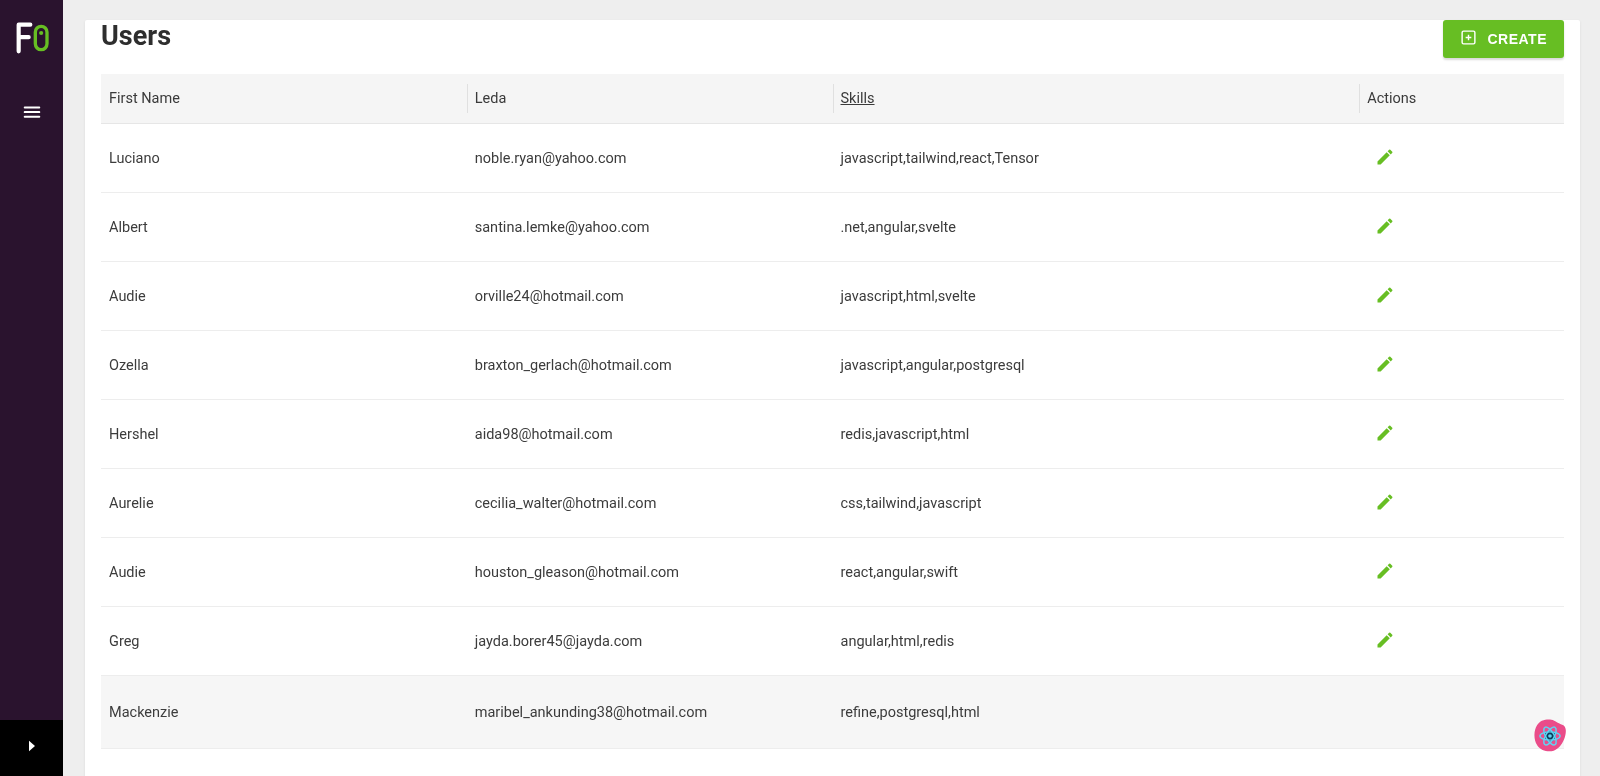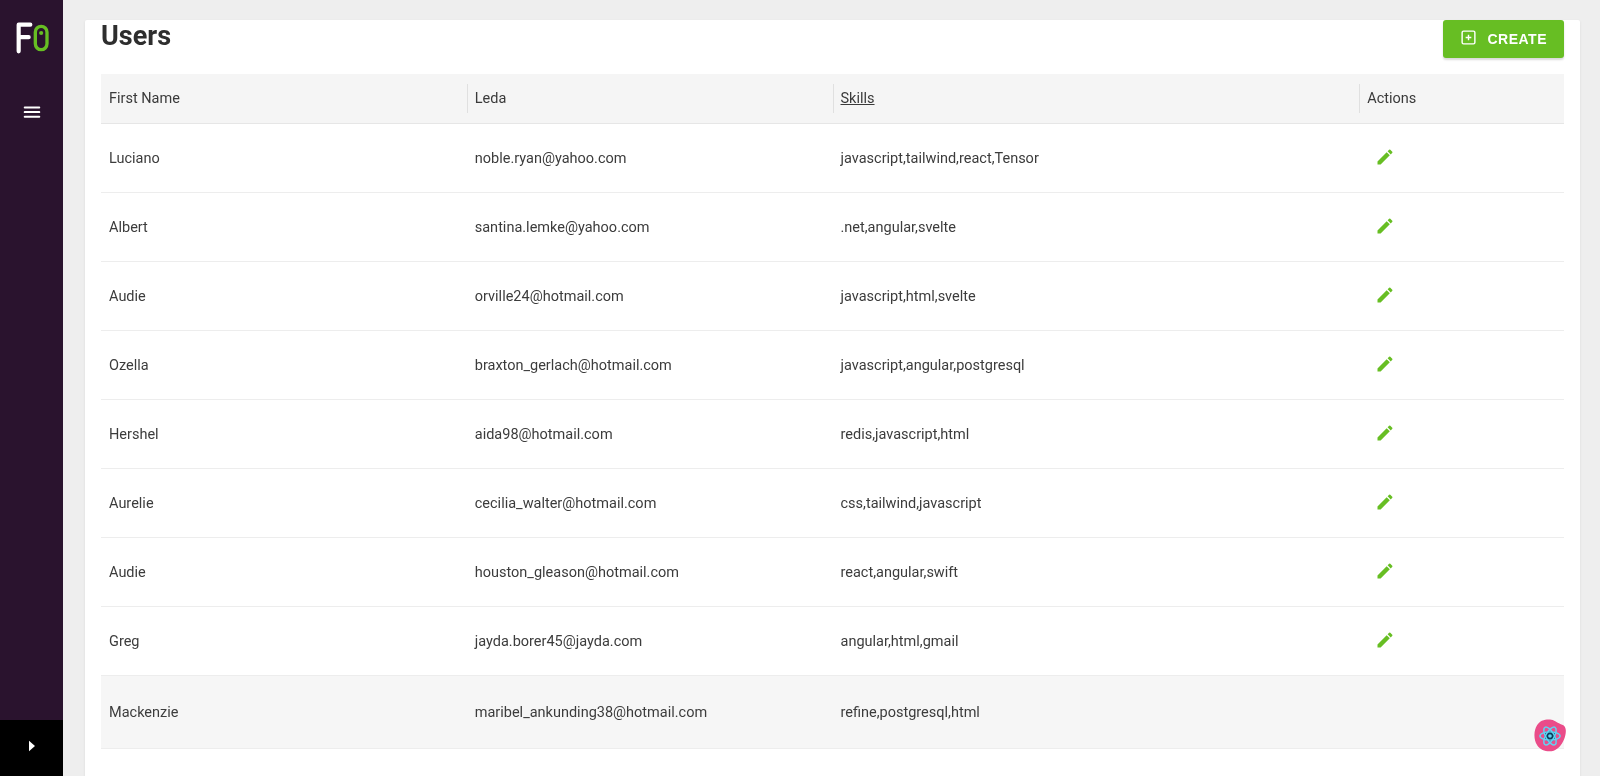--- a/index.html
+++ b/index.html
@@ -275,21 +275,21 @@
               <td>react,angular,swift</td>
               <td><button class="edit-btn">
                   <span><svg viewBox="0 0 24 24" fill="currentColor">
                       <path d="M3 17.25V21h3.75l11-11.03-3.75-3.75L3 17.25zM20.71 7.04a1 1 0 0 0 0-1.41l-2.34-2.34a1 1 0 0 0-1.41 0l-1.83 1.83 3.75 3.75 1.83-1.83z"></path>
                     </svg></span>
                 </button></td>
             </tr>
             <tr>
               <td>Greg</td>
               <td>jayda.borer45@jayda.com</td>
-              <td>angular,html,gmail</td>
+              <td>angular,html,redis</td>
               <td><button class="edit-btn">
                   <span><svg viewBox="0 0 24 24" fill="currentColor">
                       <path d="M3 17.25V21h3.75l11-11.03-3.75-3.75L3 17.25zM20.71 7.04a1 1 0 0 0 0-1.41l-2.34-2.34a1 1 0 0 0-1.41 0l-1.83 1.83 3.75 3.75 1.83-1.83z"></path>
                     </svg></span>
                 </button></td>
             </tr>
             <tr class="hovered">
               <td>Mackenzie</td>
               <td>maribel_ankunding38@hotmail.com</td>
               <td>refine,postgresql,html</td>

